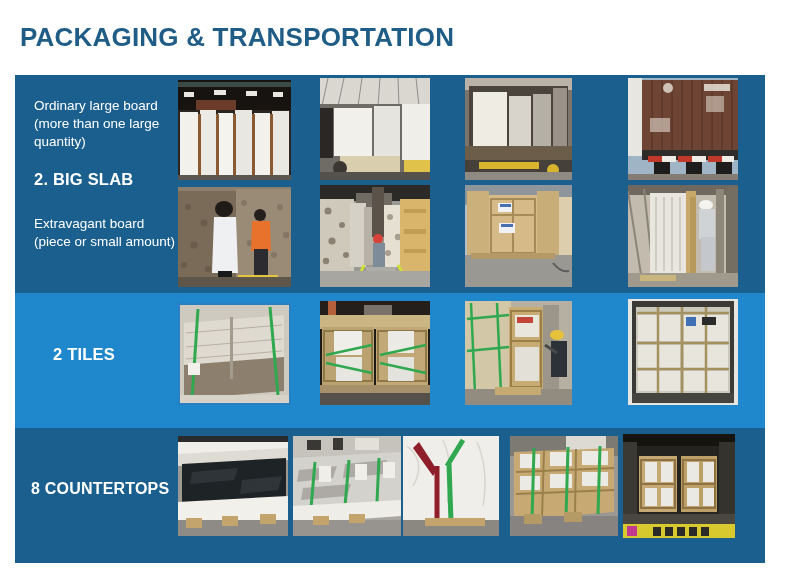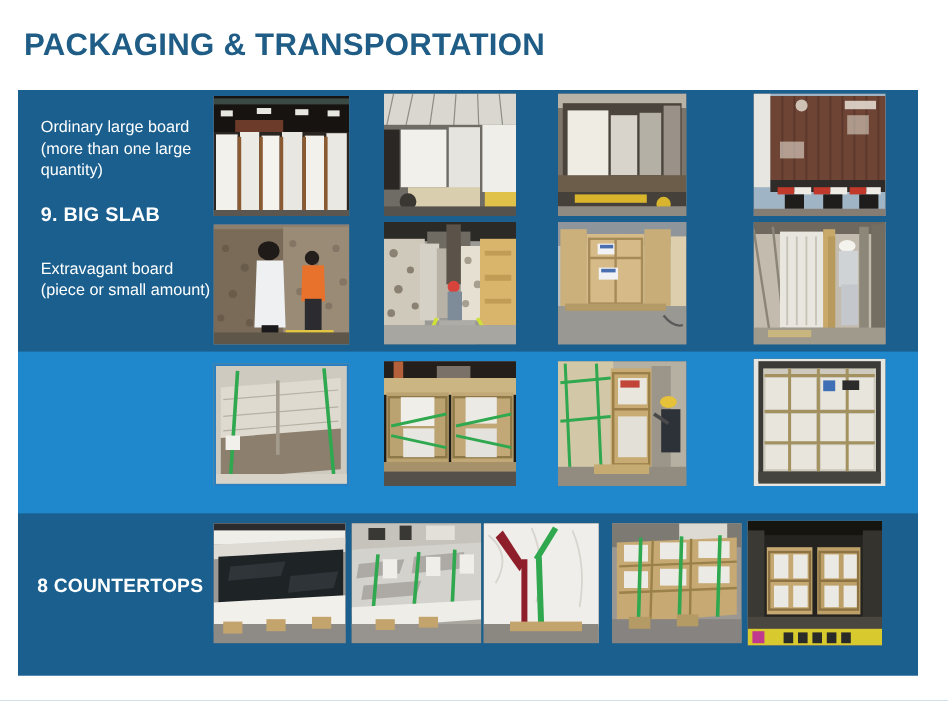--- a/index.html
+++ b/index.html
@@ -69,21 +69,21 @@
 
 <div class="slide">
 
   <div class="slide-title">PACKAGING &amp; TRANSPORTATION</div>
 
   <div class="panel">
 
     <div class="row row-slab">
       <div class="label-col">
         <div class="lbl lbl-desc lbl-a">Ordinary large board (more than one large quantity)</div>
-        <div class="lbl lbl-head lbl-b">9. BIG SLAB</div>
+        <div class="lbl lbl-head lbl-b">2. BIG SLAB</div>
         <div class="lbl lbl-desc lbl-c">Extravagant board (piece or small amount)</div>
       </div>
 
       <div class="photo" style="left:163px; top:5px; width:113px; height:100px;">
         <svg viewBox="0 0 113 100" preserveAspectRatio="none">
           <rect width="113" height="100" fill="#2a2520"></rect>
           <rect y="0" width="113" height="30" fill="#161310"></rect>
           <g fill="#3c4a46">
               <rect x="0" y="2" width="113" height="5"></rect>
             </g>
@@ -314,20 +314,23 @@
           <rect x="73" y="52" width="14" height="34" fill="#c4c8cc"></rect>
           <rect x="88" y="4" width="8" height="88" fill="#8d8779"></rect>
           <rect x="98" y="2" width="12" height="90" fill="#746e62"></rect>
           <rect x="0" y="88" width="110" height="14" fill="#a09a8d"></rect>
           <rect x="12" y="90" width="36" height="6" fill="#c9b57e"></rect>
         </svg>
       </div>
     </div>
 
     <div class="row row-tiles">
+      <div class="label-col">
+        <div class="lbl lbl-head lbl-tiles">2 TILES</div>
+      </div>
 
       <div class="photo" style="left:163px; top:10px; width:113px; height:102px;">
         <svg viewBox="0 0 113 102" preserveAspectRatio="none">
           <rect width="113" height="102" fill="#2a7fc0"></rect>
           <rect x="2" y="2" width="109" height="98" fill="#cfcac0"></rect>
           <path d="M6 20 L106 12 L106 66 L6 78 Z" fill="#dedacf"></path>
           <path d="M6 62 L106 54 L106 88 L6 96 Z" fill="#8c7f6d"></path>
           <g stroke="#b6b0a4" stroke-width="1">
             <line x1="8" y1="30" x2="104" y2="22"></line>
               <line x1="8" y1="44" x2="104" y2="36"></line>

